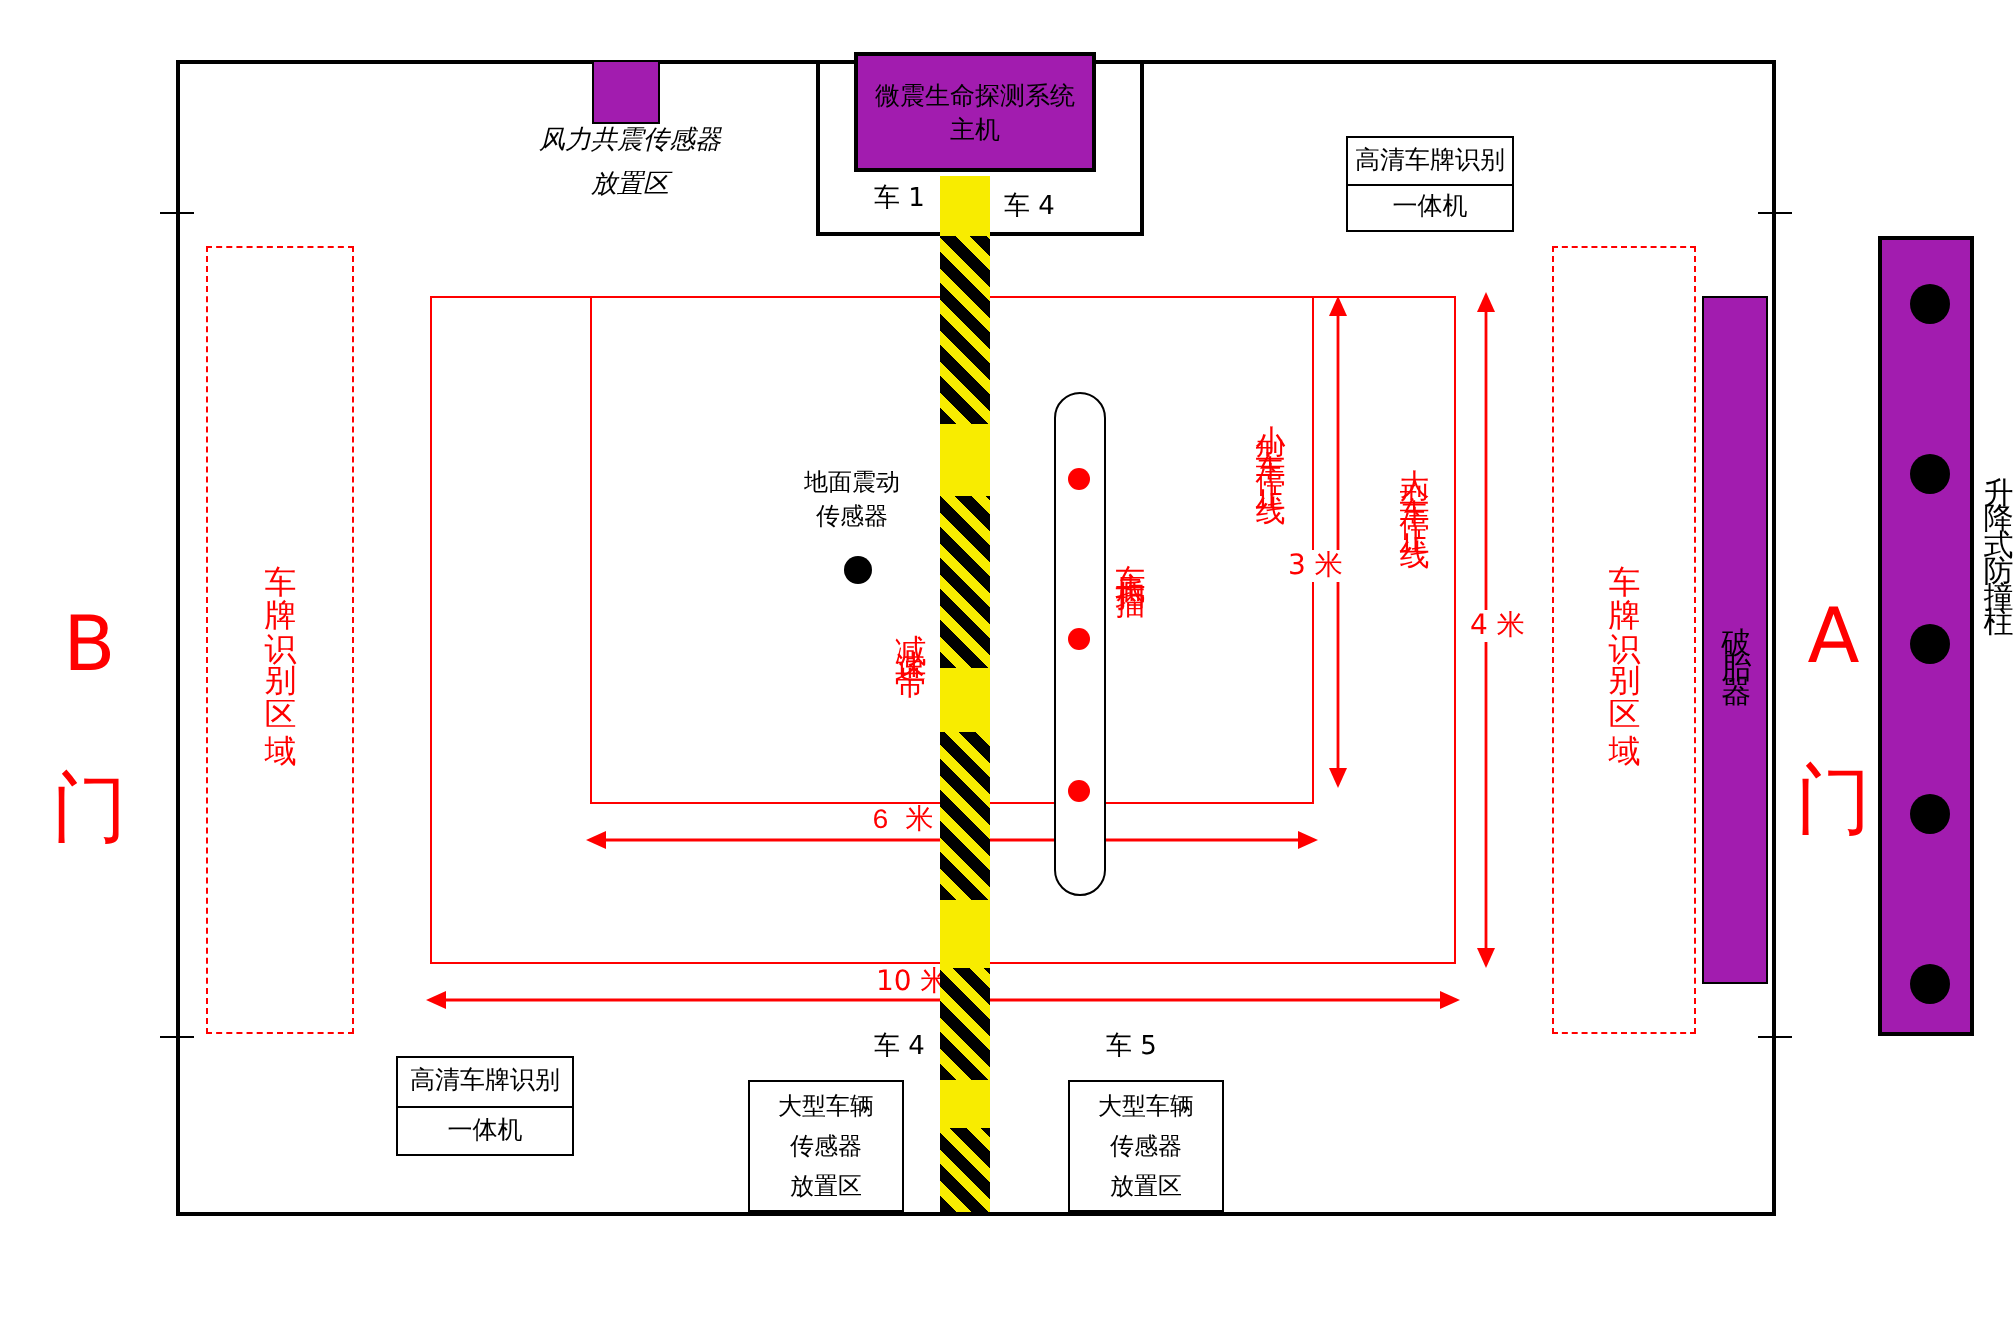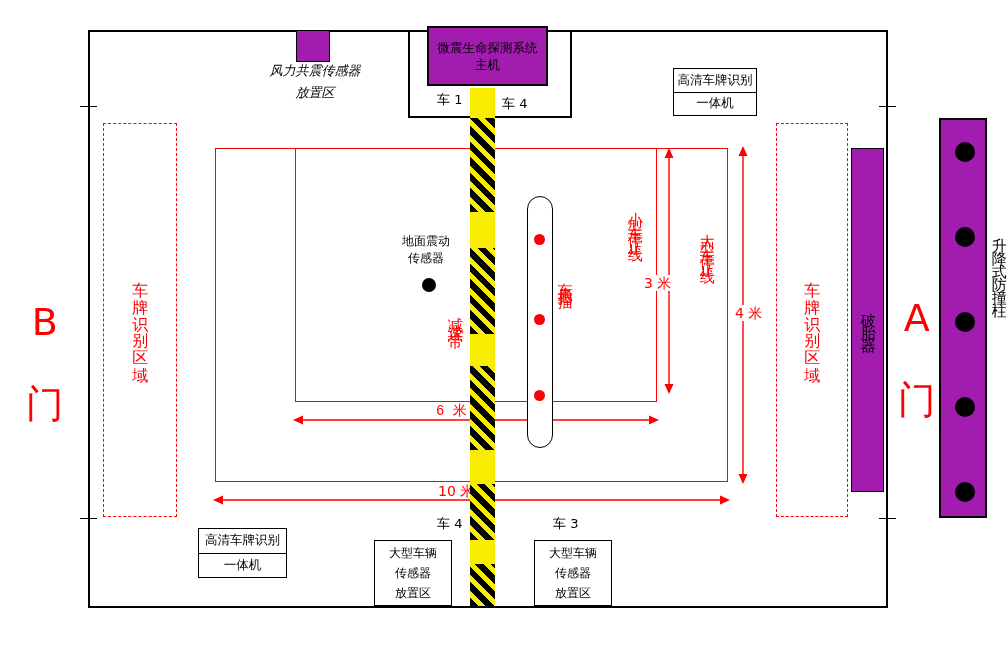--- a/index.html
+++ b/index.html
@@ -143,21 +143,21 @@
     <div class="cell divided">高清车牌识别</div>
     <div class="cell">一体机</div>
   </div>
 
   <div class="cellbox" style="left:198px;top:528px;width:89px;height:50px;">
     <div class="cell divided">高清车牌识别</div>
     <div class="cell">一体机</div>
   </div>
 
   <div class="lbl" style="left:437px;top:515px;">车 4</div>
-  <div class="lbl" style="left:553px;top:515px;">车 3</div>
+  <div class="lbl" style="left:553px;top:515px;">车 5</div>
 
   <div class="sensorbox" style="left:374px;top:540px;width:78px;height:66px;">
     <div>大型车辆</div>
     <div>传感器</div>
     <div>放置区</div>
   </div>
   <div class="sensorbox" style="left:534px;top:540px;width:78px;height:66px;">
     <div>大型车辆</div>
     <div>传感器</div>
     <div>放置区</div>

